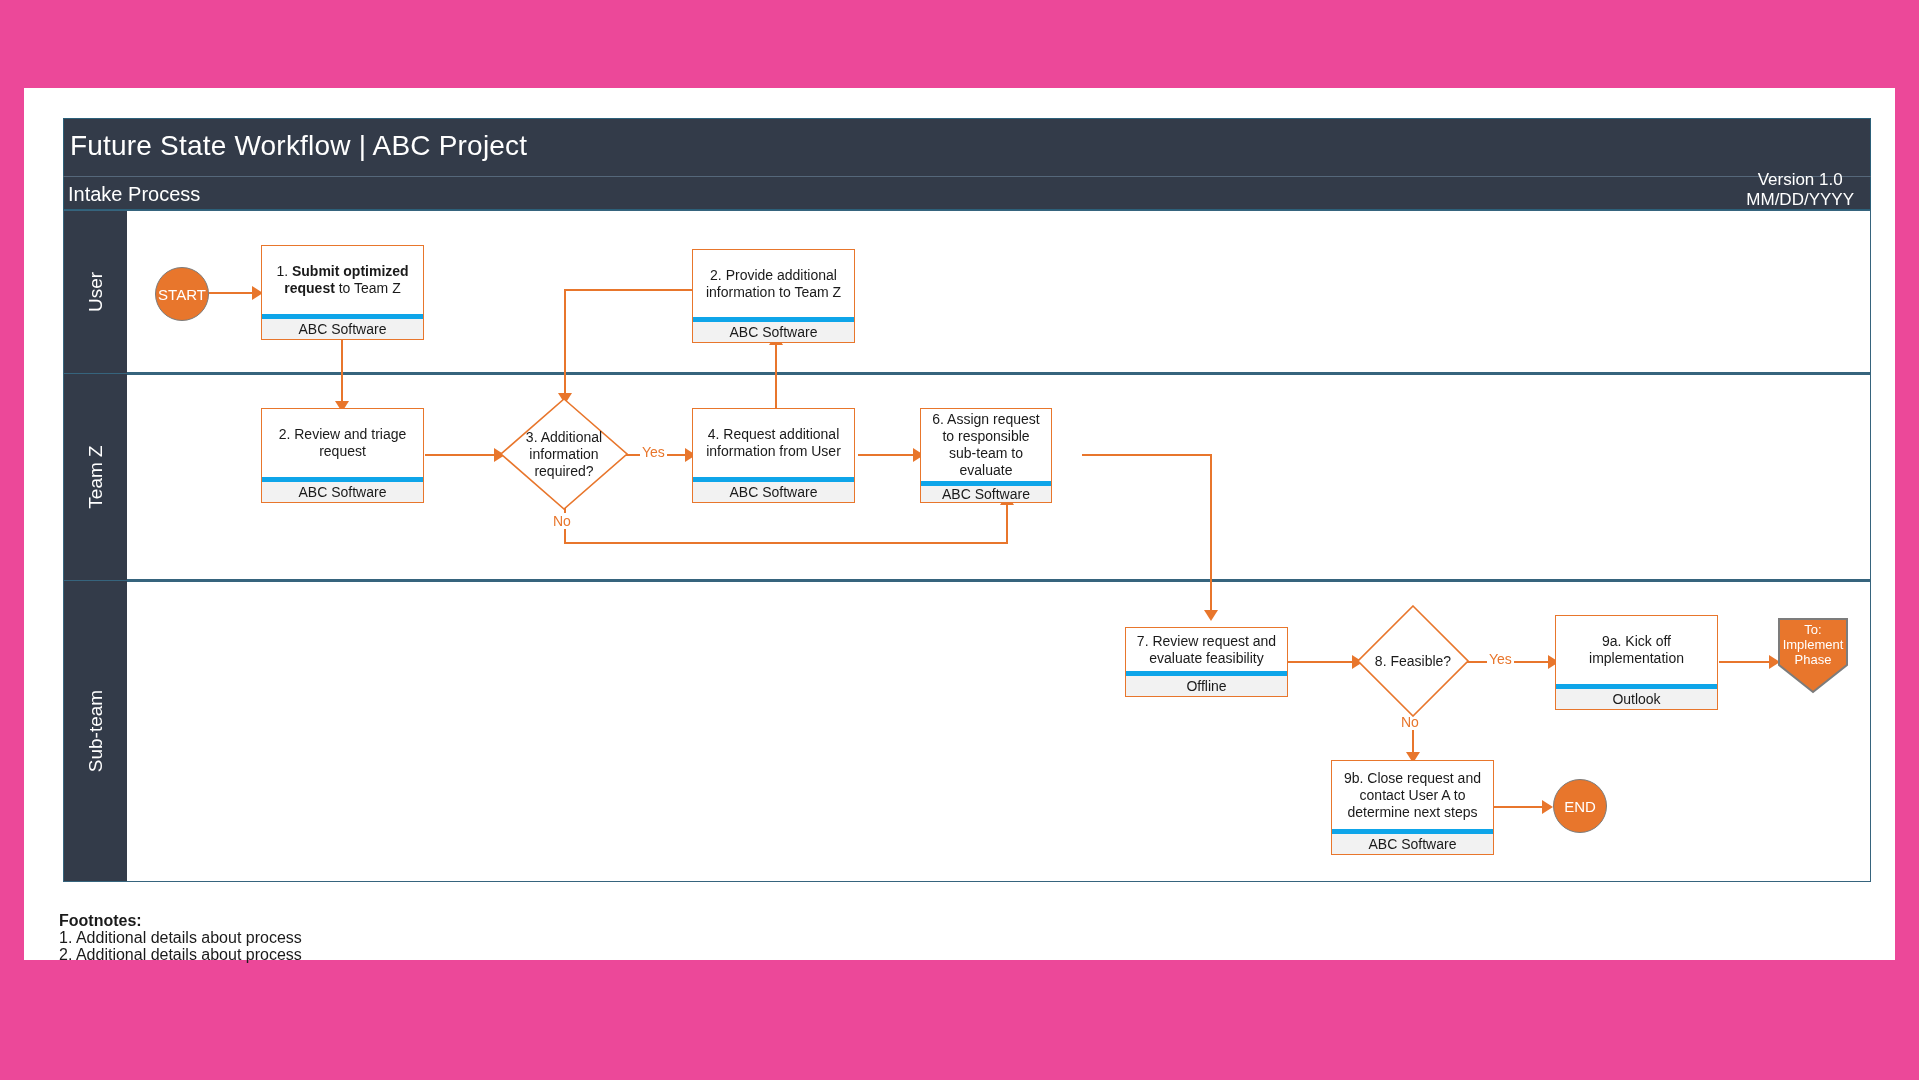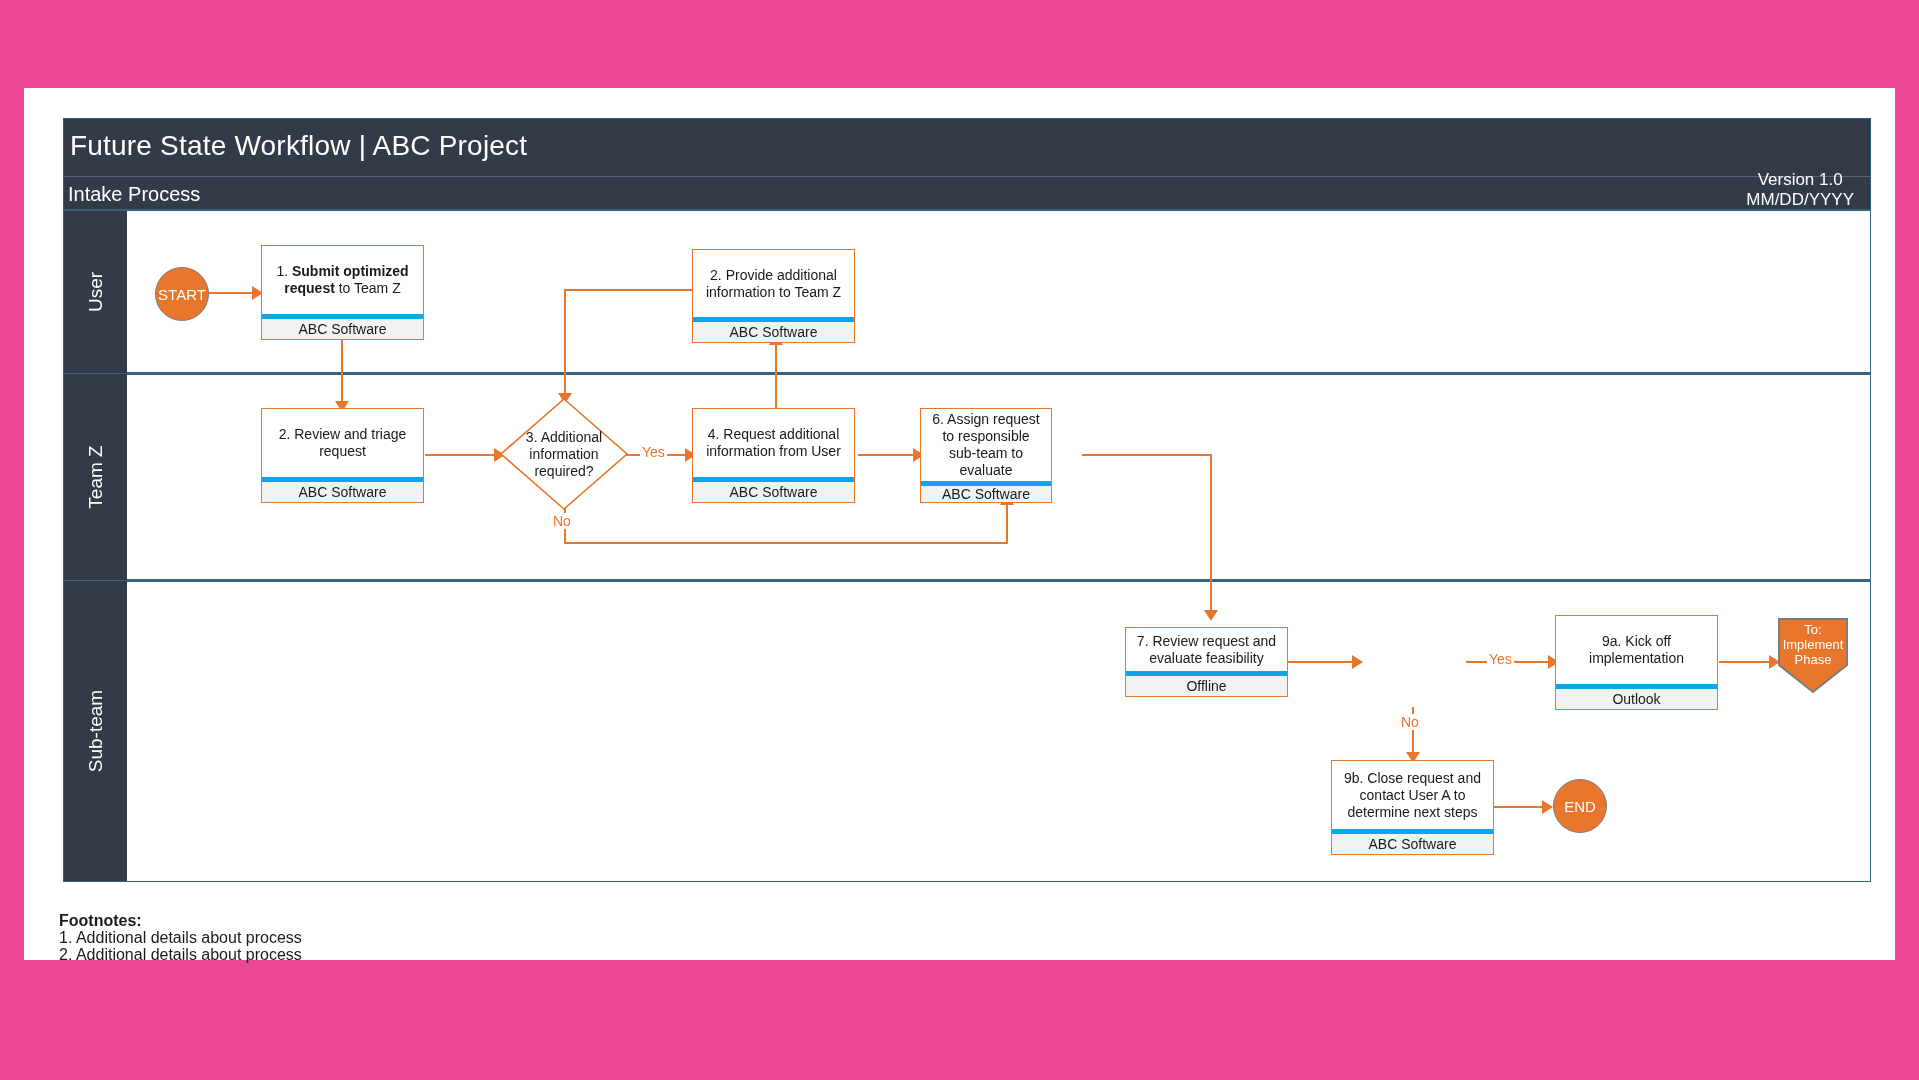--- a/index.html
+++ b/index.html
@@ -352,20 +352,26 @@
   <div class="node" style="left:920px; top:408px; width:132px; height:95px;">
     <div class="node-body">6. Assign request to responsible sub-team to evaluate</div>
     <div class="node-footer">ABC Software</div>
   </div>
 
   <div class="node" style="left:1125px; top:615px; width:163px; height:70px;margin-top:12px;">
     <div class="node-body">7. Review request and evaluate feasibility</div>
     <div class="node-footer">Offline</div>
   </div>
 
+  <div class="decision" style="left:1357px; top:605px; width:112px; height:112px;">
+    <svg width="112" height="112" viewBox="0 0 112 112" aria-hidden="true">
+      <polygon points="56,1 111,56 56,111 1,56" fill="#ffffff" stroke="#e8762c" stroke-width="1.6"></polygon>
+    </svg>
+    <div class="dec-label">8. Feasible?</div>
+  </div>
 
   <div class="node" style="left:1555px; top:615px; width:163px; height:95px;">
     <div class="node-body">9a. Kick off implementation</div>
     <div class="node-footer">Outlook</div>
   </div>
 
   <div class="offpage" style="left:1777px; top:617px; width:72px; height:77px;">
     <svg width="72" height="77" viewBox="0 0 72 77" aria-hidden="true">
       <polygon points="2,2 70,2 70,48 36,75 2,48" fill="#e8762c" stroke="#7c7c7c" stroke-width="2"></polygon>
     </svg>

